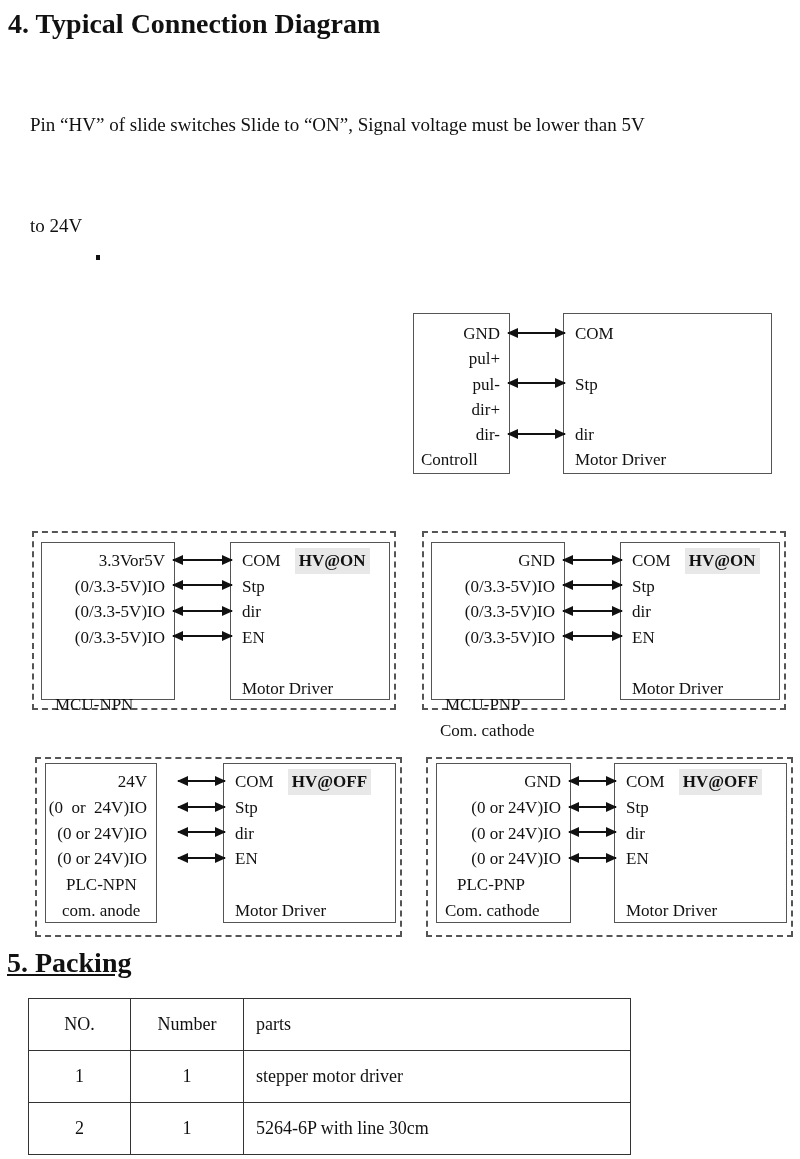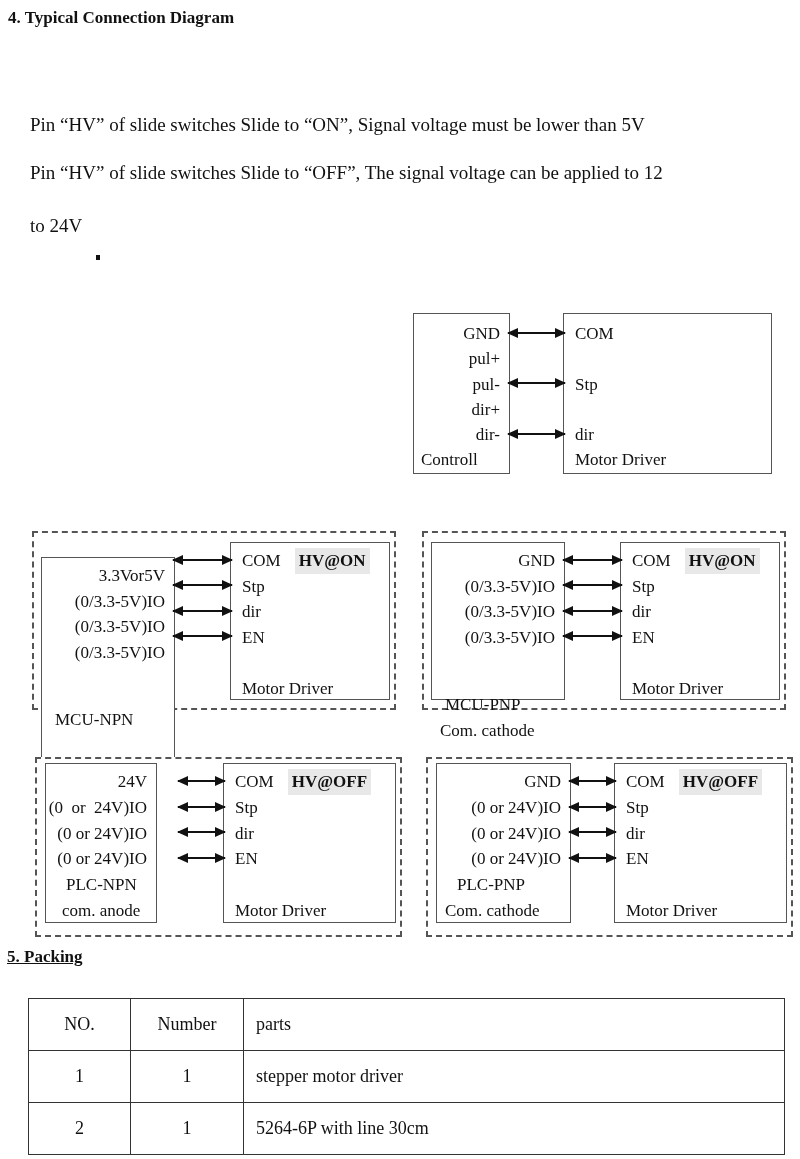--- a/index.html
+++ b/index.html
@@ -1,21 +1,21 @@
 <!DOCTYPE html>
 <html><head>
 <meta charset="utf-8">
 <style>
   html,body { margin:0; padding:0; background:#ffffff; }
   #page {
     position:relative; width:800px; height:1159px; background:#ffffff;
     font-family:"Liberation Serif", serif; color:#111;
     overflow:hidden;
   }
-  .h-title { position:absolute; font-size:17px; font-weight:bold; white-space:nowrap; }
+  .h-title { position:absolute; font-size:28px; font-weight:bold; white-space:nowrap; }
   .para { position:absolute; left:30px; font-size:19px; white-space:nowrap; }
   .stray-dot { position:absolute; left:96px; top:255px; width:4px; height:5px; background:#111; }
 
   
   .diag { position:absolute; }
   .dashed { position:absolute; border:2px dashed #555; background:#fff; }
   .dbox { position:absolute; border:1.6px solid #555; background:#fff; box-sizing:border-box; }
   .row { font-size:17px; white-space:pre; overflow:hidden; }
   .rt { text-align:right; padding-right:9px; }
   .lt { text-align:left; }
@@ -30,34 +30,33 @@
   .darrow::before, .darrow::after {
     content:""; position:absolute; top:-6px; width:0; height:0;
     border-top:5px solid transparent; border-bottom:5px solid transparent;
   }
   .darrow::before { left:-1px; border-right:11px solid #111; }
   .darrow::after  { right:-1px; border-left:11px solid #111; }
 
   .hv-badge { display:inline-block; background:#e8e8e8; font-weight:bold; padding:0 4px; margin-left:14px; font-size:17px; }
 
   
-  table.pack { position:absolute; left:28px; top:998px; width:757px; border-collapse:collapse; font-size:18px; table-layout:fixed;padding-left:20px; }
+  table.pack { position:absolute; left:28px; top:998px; width:603px; border-collapse:collapse; font-size:18px; table-layout:fixed;padding-left:20px; }
   table.pack td { border:1.5px solid #333; height:49px; background:#fff; }
   td.cc { text-align:center; }
   td.cl { text-align:left; padding-left:12px;font-family:Liberation Serif, serif; }
 </style>
 </head>
 <body>
 
 <div id="page">
 
   <div class="h-title" style="left:8px; top:8px;">4. Typical Connection Diagram</div>
 
   <div class="para" style="top:114px;">Pin “HV” of slide switches Slide to “ON”, Signal voltage must be lower than 5V</div>
-  <div class="para" style="top:162px;">Pin “HV” of slide switches Slide to “OFF”, The signal voltage can be applied to 12</div>
   <div class="para" style="top:215px;">to 24V</div>
   <div class="stray-dot"></div>
 
   <div class="diag d1" style="left:413px; top:313px; width:359px; height:161px;">
     <div class="dbox" style="left:0; top:0; width:97px; height:161px; padding-top:7px;">
       <div class="row rt">GND</div>
       <div class="row rt">pul+</div>
       <div class="row rt">pul-</div>
       <div class="row rt">dir+</div>
       <div class="row rt">dir-</div>
@@ -70,21 +69,21 @@
       <div class="row lt pl"></div>
       <div class="row lt pl">dir</div>
       <div class="row lt pl">Motor Driver</div>
     </div>
     <div class="darrow" style="left:95px; width:57px; top:19px;"></div>
     <div class="darrow" style="left:95px; width:57px; top:69px;"></div>
     <div class="darrow" style="left:95px; width:57px; top:120px;"></div>
   </div>
 
   <div class="dashed dm" style="left:32px; top:531px; width:360px; height:175px;">
-    <div class="dbox" style="left:7px; top:24px; width:134px; height:202px; padding-top:5px;">
+    <div class="dbox" style="left:7px; top:9px; width:134px; height:158px; padding-top:5px;">
       <div class="row rt">3.3Vor5V</div>
       <div class="row rt">(0/3.3-5V)IO</div>
       <div class="row rt">(0/3.3-5V)IO</div>
       <div class="row rt">(0/3.3-5V)IO</div>
       <div class="row lt nm">MCU-NPN</div>
       <div class="row lt nm">com. anode</div>
     </div>
     <div class="dbox" style="left:196px; top:9px; width:160px; height:158px; padding-top:5px;">
       <div class="row lt pl"><span>COM</span><span class="hv-badge">HV@ON</span></div>
       <div class="row lt pl">Stp</div>

